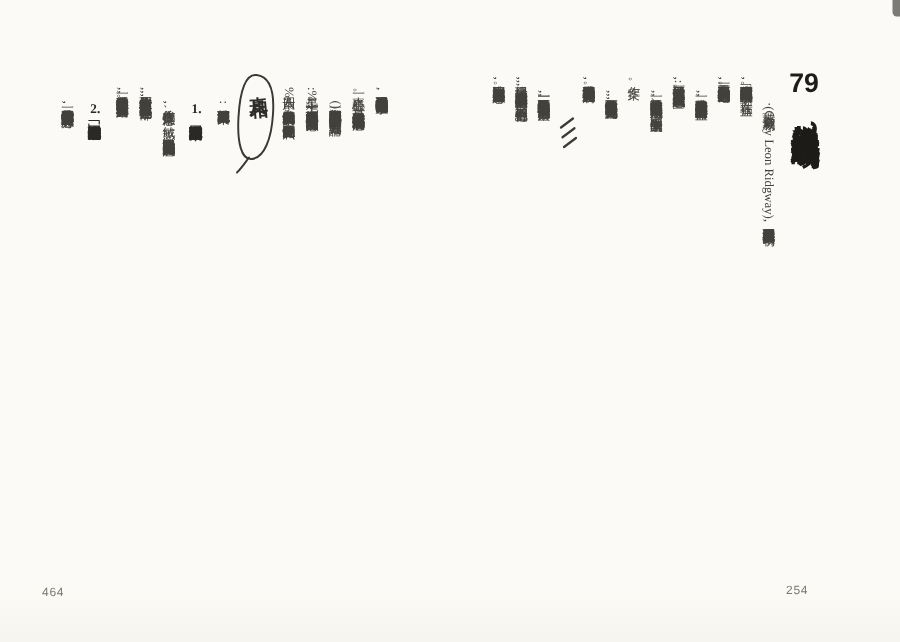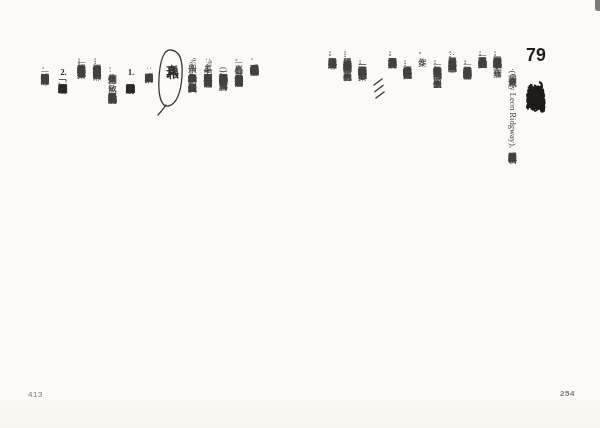--- a/index.html
+++ b/index.html
@@ -44,21 +44,21 @@
   .badge-text{
     position:absolute;top:-4px;left:7px;height:48px;
     writing-mode:vertical-rl;font-weight:700;font-size:12.5px;
     letter-spacing:2px;color:#2e2d2a;transform:rotate(-5deg);
     font-family:"Liberation Serif", serif;
   }
   .pagenum{
     position:absolute;font-family:"Liberation Sans", sans-serif;
     font-size:8px;color:#7a7870;letter-spacing:0.5px;
   }
-  .pn-right{left:560px;top:389px;font-weight:bold;}
+  .pn-right{left:524px;top:389px;}
   .pn-left{left:28px;top:390px;}
   .corner-mark{
     position:absolute;top:0;right:0;width:5px;height:11px;
     background:#66645e;border-radius:0 0 0 3px;opacity:.85;
   }
 </style>
 </head>
 <body>
 
 <div class="spread">
@@ -116,16 +116,16 @@
 
     <p class="col heading"><span class="tcu">1.</span><span>回到案發現場觀察警方的調查動向</span></p>
     <p class="col indent">在作案後,恐懼、敏感、緊張會如影隨形地跟著行兇者,他會感覺到處都有人在調查自己。</p>
     <p class="col">在這些情緒的作用下,不同的人會有不同的反應,多數罪犯會選擇逃跑,但是有一小部分罪犯</p>
     <p class="col">會產生一種對辦案過程的知情欲望,想弄清楚員警在幹什麼,於是就會返回案發現場。</p>
 
     <p class="col heading"><span class="tcu">2.</span><span>懷著「亡羊補牢」的想法回到現場</span></p>
     <p class="col indent">有些犯罪者在作案後會突然想起自己在作案時遺留的一些關鍵物證,又想著警方可能還沒</p>
   </div>
 
-  <div class="pagenum pn-left">413</div>
+  <div class="pagenum pn-left">464</div>
 
   <div class="corner-mark"></div>
 </div>
 
 </body></html>

